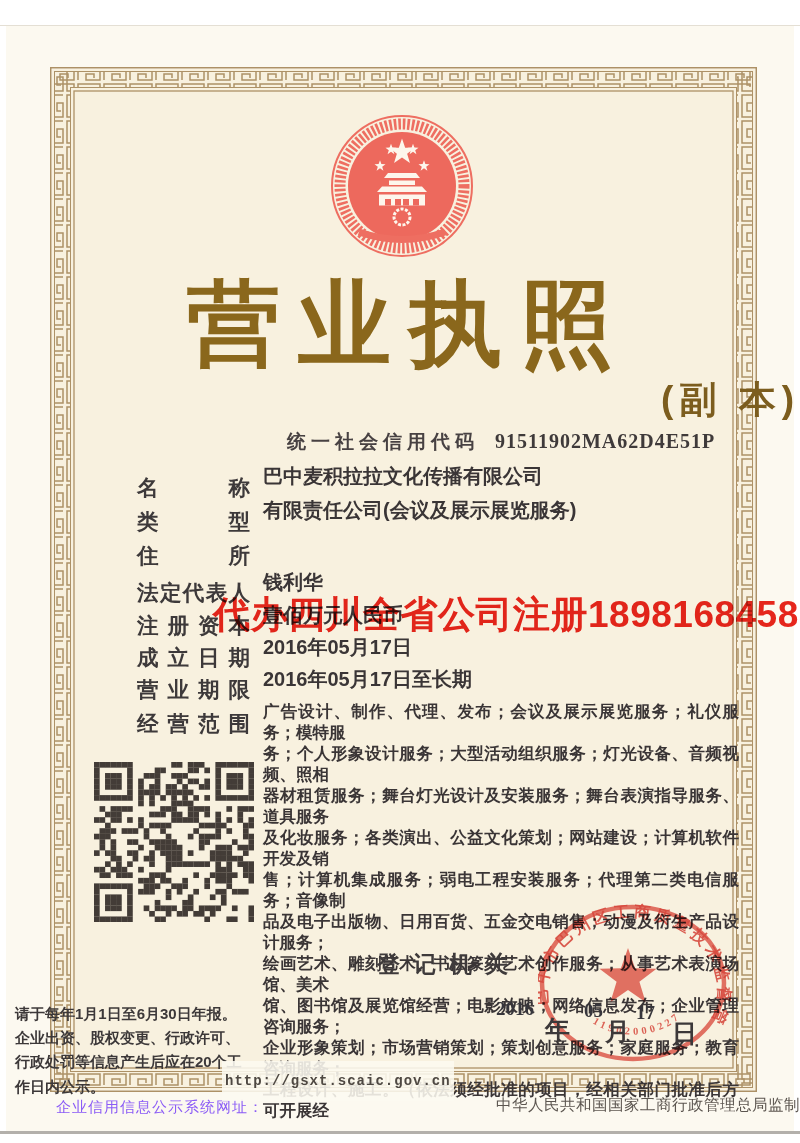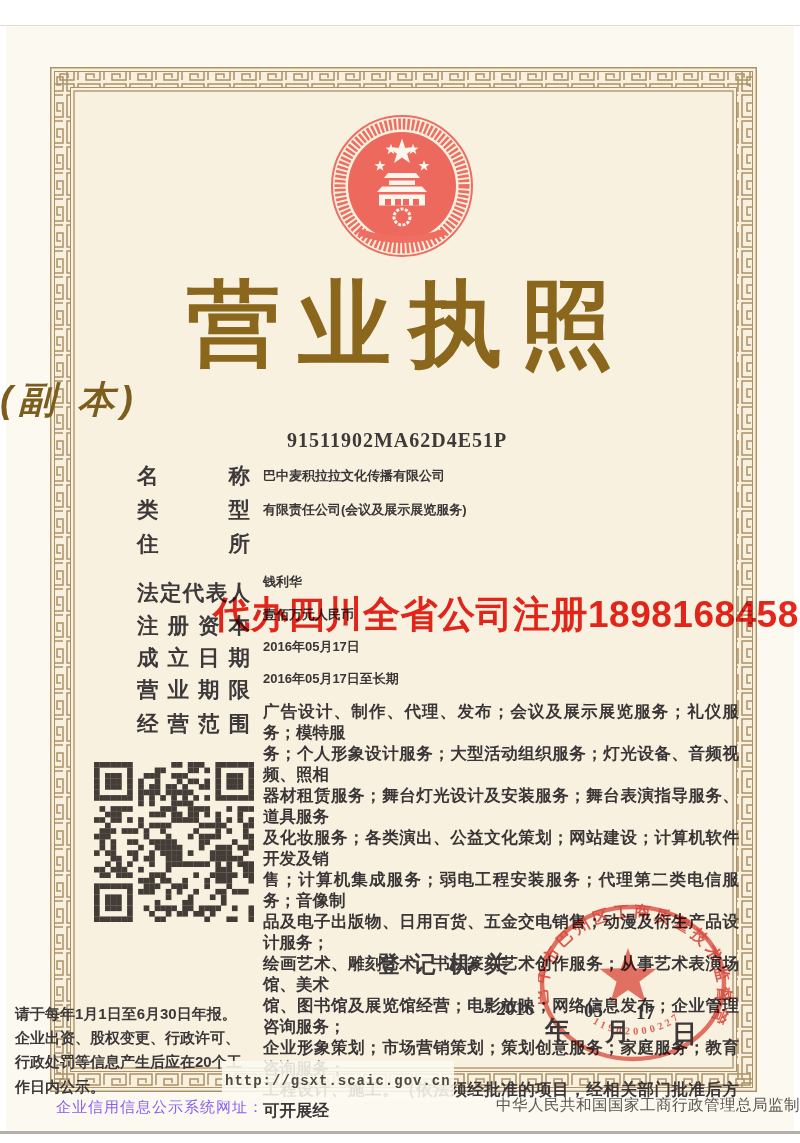--- a/index.html
+++ b/index.html
@@ -14,36 +14,36 @@
   #edge-top{left:0;top:25px;width:800px;height:1px;background:#e4dfd4;}
   #edge-bottom{left:0;top:1131px;width:800px;height:3px;background:#b3b0ab;}
   #frame{left:50px;top:67px;z-index:1;}
   #emblem{left:327px;top:114px;z-index:5;}
   #title{
     left:0;top:278px;width:800px;text-align:center;z-index:10;
     font-size:93px;font-weight:700;color:#8a671c;
     letter-spacing:18px;text-indent:18px;line-height:1.0;white-space:nowrap;
   }
   #subtitle{
-    left:0;top:381px;width:800px;text-align:left;z-index:10;
-    font-size:37px;font-weight:600;color:#7c5d1e;letter-spacing:6px;line-height:1.0;font-style:italic;
+    left:0;top:381px;width:800px;text-align:right;z-index:10;
+    font-size:37px;font-weight:600;color:#7c5d1e;letter-spacing:6px;line-height:1.0;
   }
   #creditline{left:287px;top:429px;display:flex;align-items:baseline;gap:16px;z-index:10;}
   #creditline .lbl{font-size:19px;font-weight:700;letter-spacing:5px;color:#474142;}
   #creditline .code{font-family:"Liberation Serif",serif;font-size:20px;font-weight:600;letter-spacing:1px;color:#3f3a3a;}
   .fieldrow{position:absolute;left:137px;display:flex;z-index:10;}
   .fieldrow .flabel{
     width:113px;margin-right:13px;flex:none;
     font-size:21.5px;font-weight:600;color:#3d393a;
     text-align:justify;text-align-last:justify;text-justify:inter-character;line-height:1.15;
   }
   .fieldrow .fvalue{
-    font-size:13px;font-weight:600;color:#3a3536;line-height:24px;max-width:482px;
-  }
-  .off1 .flabel{}
+    font-size:20px;font-weight:600;color:#3a3536;line-height:24px;max-width:482px;
+  }
+  .off1 .flabel{margin-top:12px;}
   .off2 .flabel{margin-top:11px;}
   #row-scope .fvalue{width:476px;max-width:476px;font-size:16.5px;line-height:21px;text-align:justify;}
   #watermark{
     left:213px;top:590px;z-index:40;white-space:nowrap;
     font-size:37px;font-weight:700;color:#e8271d;mix-blend-mode:multiply;letter-spacing:0.5px;
   }
   #qr{left:94px;top:762px;z-index:10;}
   #reg-authority{
     left:377px;top:949px;z-index:10;
     font-size:23px;font-weight:600;letter-spacing:13px;color:#3e3a3b;white-space:nowrap;
@@ -110,20 +110,21 @@
     <rect x="86" y="85" width="6" height="6.5" fill="#ed695d"></rect>
   </g>
   <circle cx="75" cy="103" r="8" fill="none" stroke="#fdf6ec" stroke-width="3" stroke-dasharray="3 1.5"></circle>
   <path d="M32,118 Q75,133 118,118" fill="none" stroke="#ee6e61" stroke-width="7"></path>
 </svg>
 
 <div class="abs" id="title">营业执照</div>
 <div class="abs" id="subtitle">(副 本)</div>
 
 <div class="abs" id="creditline">
+  <span class="lbl">统一社会信用代码</span>
   <span class="code">91511902MA62D4E51P</span>
 </div>
 
 <div class="fieldrow off1" style="top:464px">
   <div class="flabel">名称</div>
   <div class="fvalue">巴中麦积拉拉文化传播有限公司</div>
 </div>
 <div class="fieldrow off1" style="top:498px">
   <div class="flabel">类型</div>
   <div class="fvalue">有限责任公司(会议及展示展览服务)</div>

